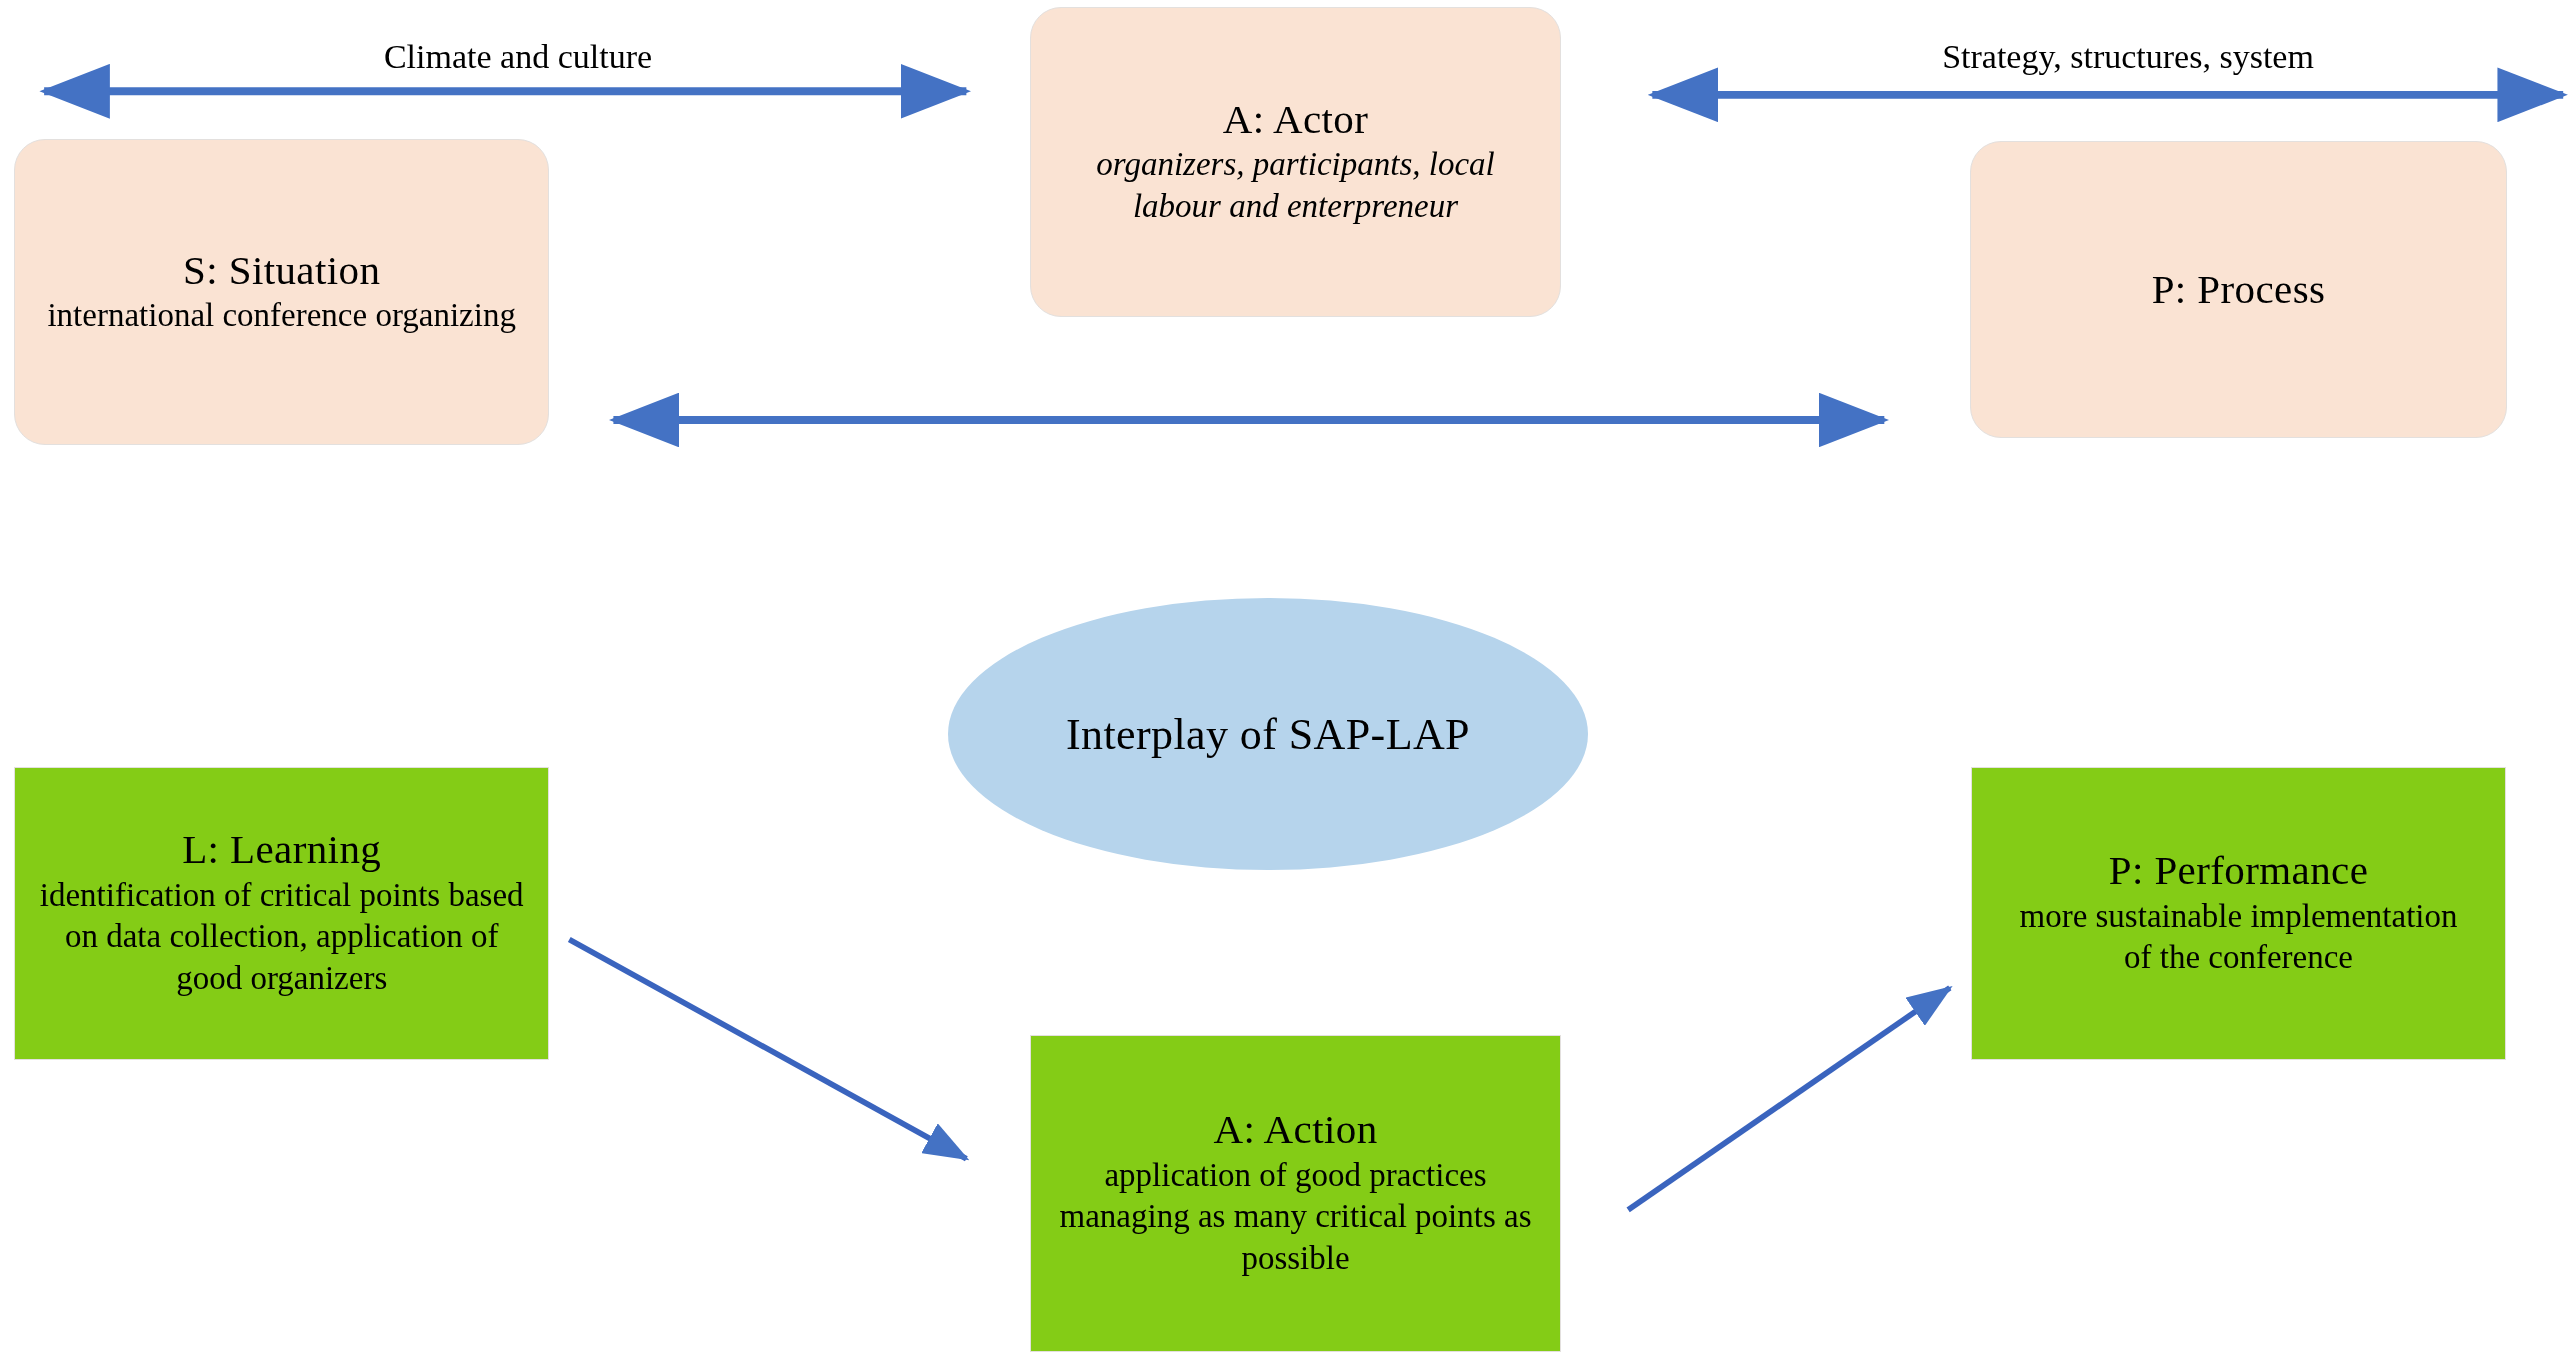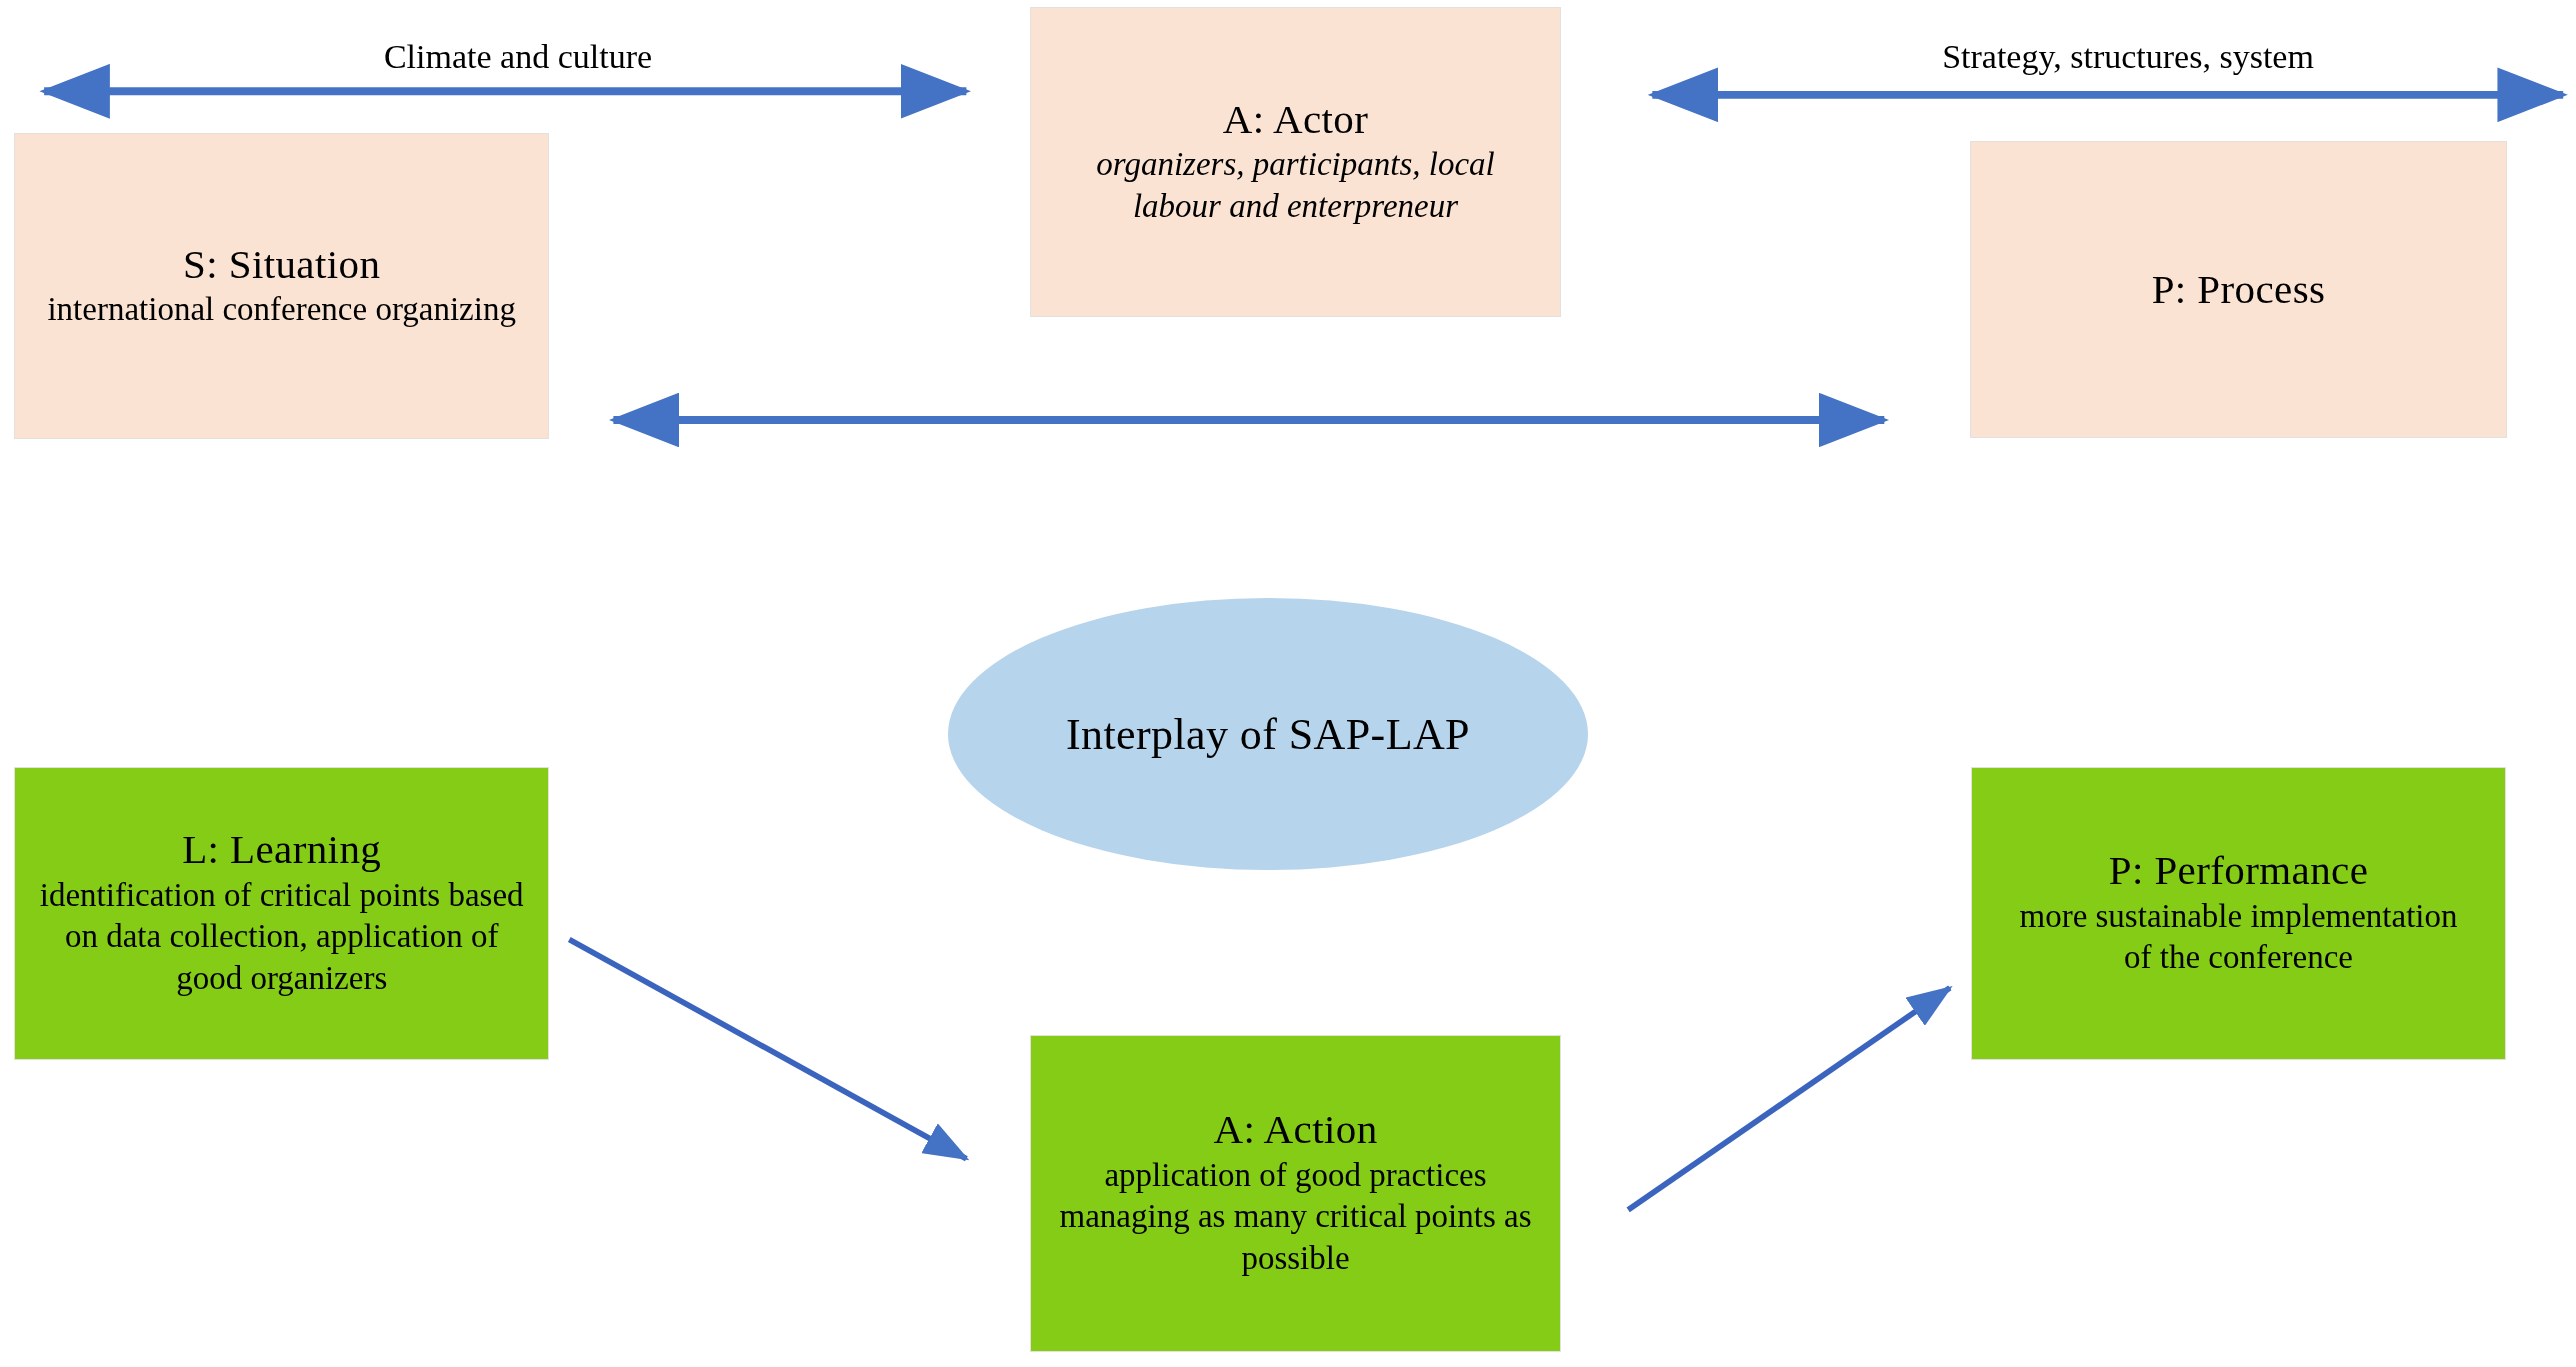--- a/index.html
+++ b/index.html
@@ -30,21 +30,21 @@
     position: absolute;
     box-sizing: border-box;
     display: flex;
     flex-direction: column;
     align-items: center;
     justify-content: center;
     text-align: center;
     border: 1.4px solid #e3e0de;
     padding: 5.7px 10px;
   }
-  .node.peach { background: #fae3d3; }
+  .node.peach { background: #fae3d3; border-radius: 31px; }
   .node.green { background: #84cc16; align-items: center; }
   .node .title {
     font-size: 41px;
     line-height: 1.12;
     letter-spacing: 0.4px;
     white-space: nowrap;
   }
   .node .desc {
     font-size: 33px;
     line-height: 1.26;
@@ -100,21 +100,21 @@
     <line x1="800" y1="1320" x2="1358" y2="1628" stroke="#3A64BE" stroke-width="8" marker-end="url(#arrowEndThin)"></line>
 
     <line x1="2288" y1="1700" x2="2740" y2="1388" stroke="#3A64BE" stroke-width="8" marker-end="url(#arrowEndThin)"></line>
   </svg>
 
   <div class="edge-label" style="left:518px; top:38px;">Climate and culture</div>
 
   <div class="edge-label" style="left:2128px; top:38px;">Strategy, structures, system</div>
 
 
-  <div class="node peach" style="left:14.2px; top:133px; width:535px; height:306px;">
+  <div class="node peach" style="left:14.2px; top:139px; width:535px; height:306px;">
     <div class="title">S: Situation</div>
     <div class="desc" style="max-width:491px;">international conference organizing</div>
   </div>
 
   <div class="node peach" style="left:1030px; top:7.1px; width:531px; height:310px;">
     <div class="title">A: Actor</div>
     <div class="desc" style="max-width:491px;font-style:italic;">organizers, participants, local labour and enterpreneur</div>
   </div>
 
   <div class="node peach" style="left:1970px; top:141px; width:537px; height:297px;">

